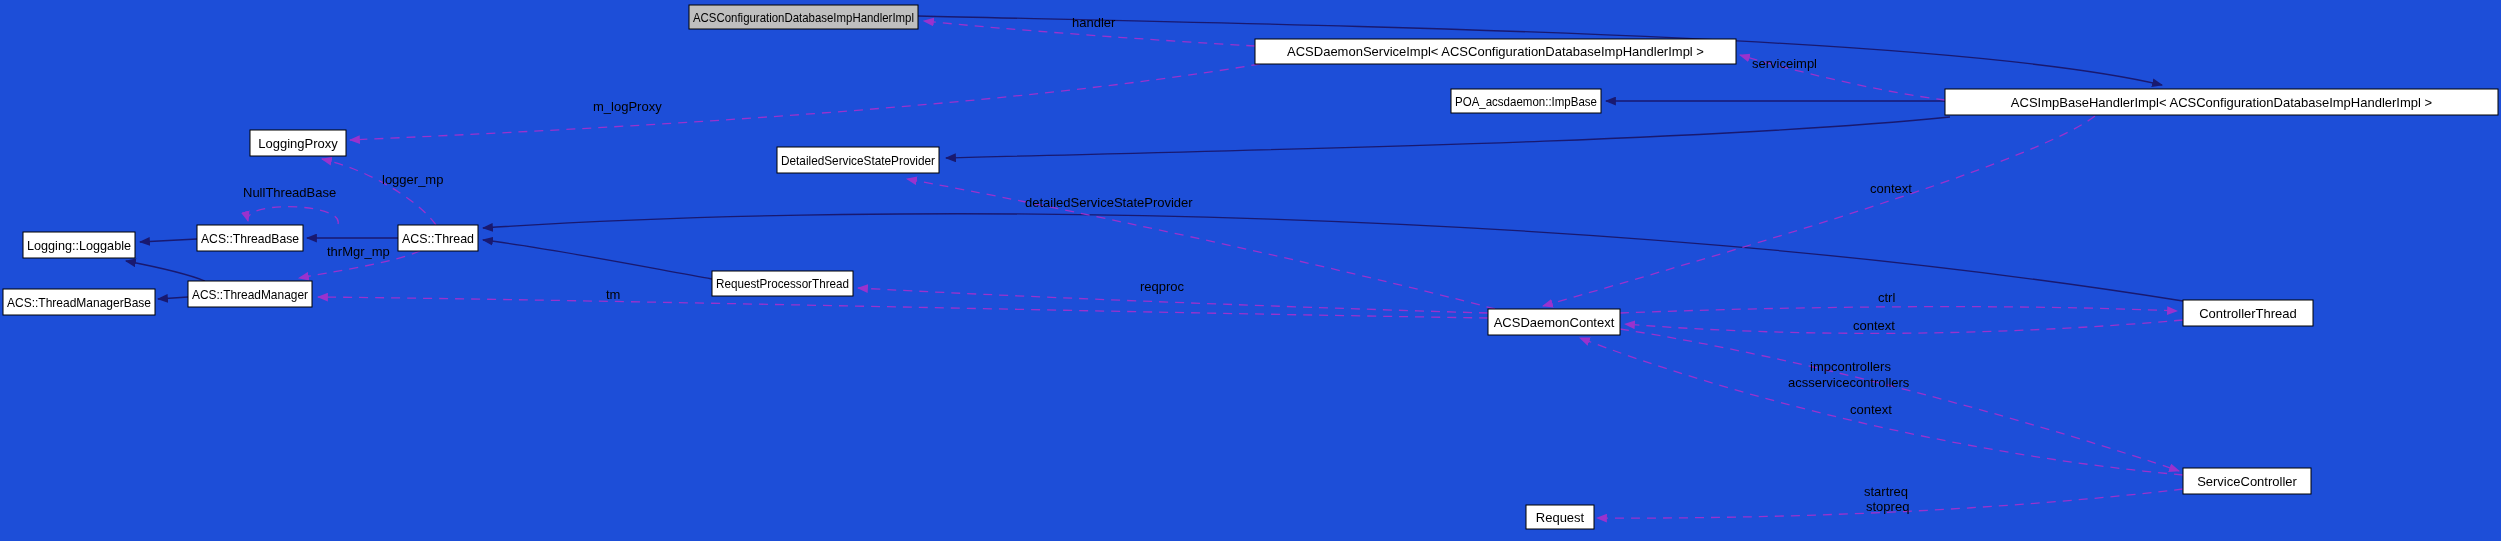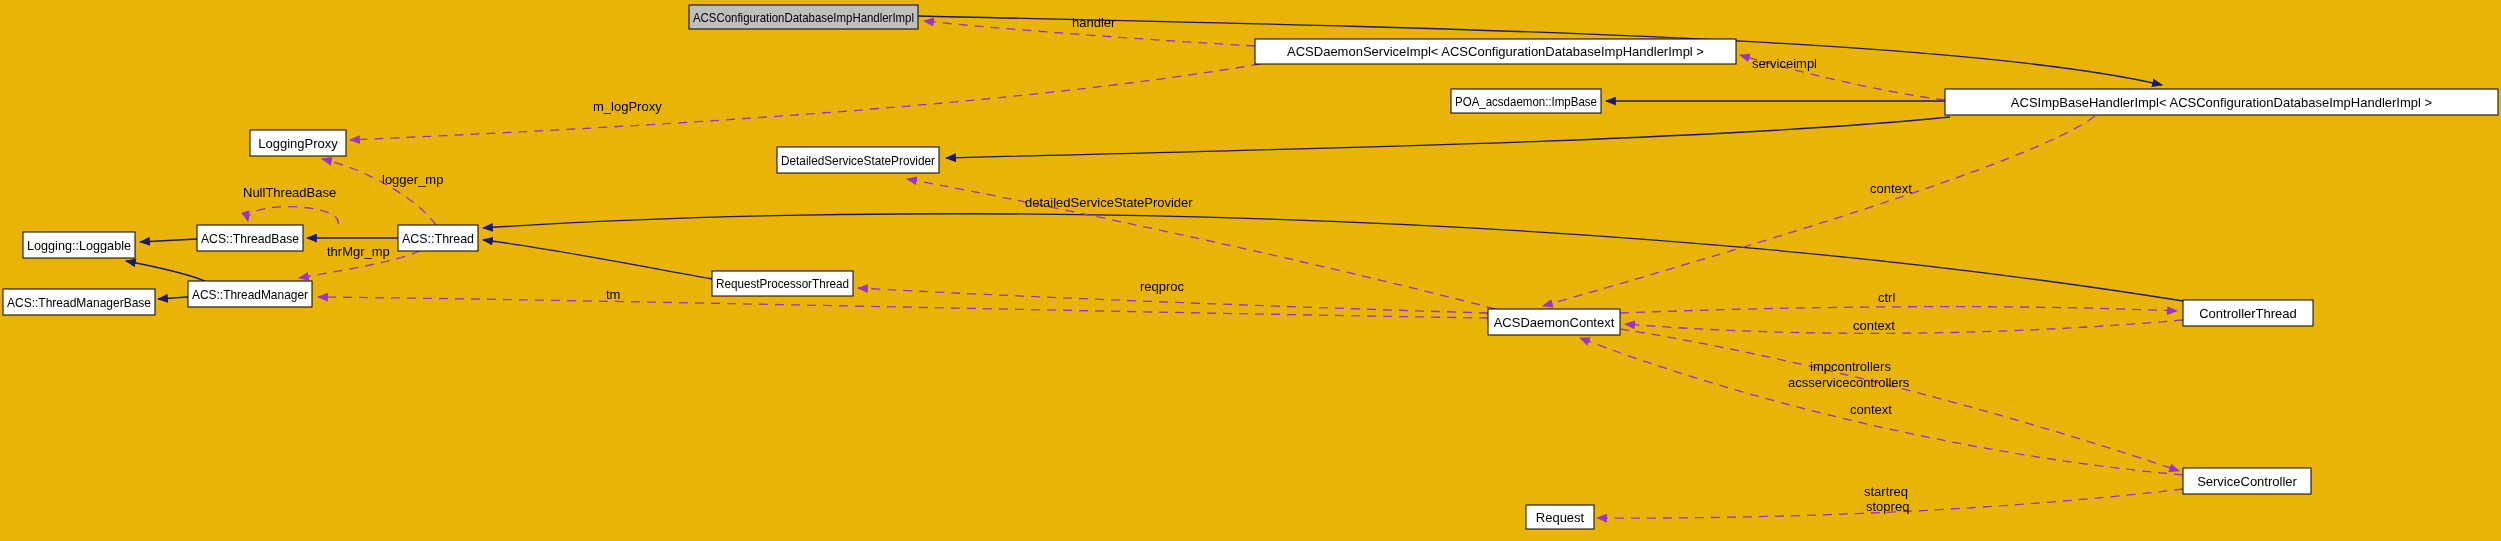--- a/index.html
+++ b/index.html
@@ -1,16 +1,16 @@
 <!DOCTYPE html>
 <html><head>
 <meta charset="utf-8">
 <style>
   html,body{margin:0;padding:0;background:#ffffff;}
-  .stage{position:relative;width:2501px;height:541px;background:#eab308;overflow:hidden;
+  .stage{position:relative;width:2501px;height:541px;background:#1d4ed8;overflow:hidden;
          font-family:"Liberation Sans","DejaVu Sans",sans-serif;}
   svg{display:block;}
   .edge-inherit{fill:none;stroke:#191970;stroke-width:1.3;}
   .edge-use{fill:none;stroke:#9a32cd;stroke-width:1.3;stroke-dasharray:9,7;}
   .node-rect{fill:#ffffff;stroke:#000000;stroke-width:1;}
   .node-rect.current{fill:#bfbfbf;}
   .node-label{font-size:13px;fill:#000000;text-anchor:middle;}
   .edge-label{font-size:13px;fill:#000000;}
 </style>
 </head>

